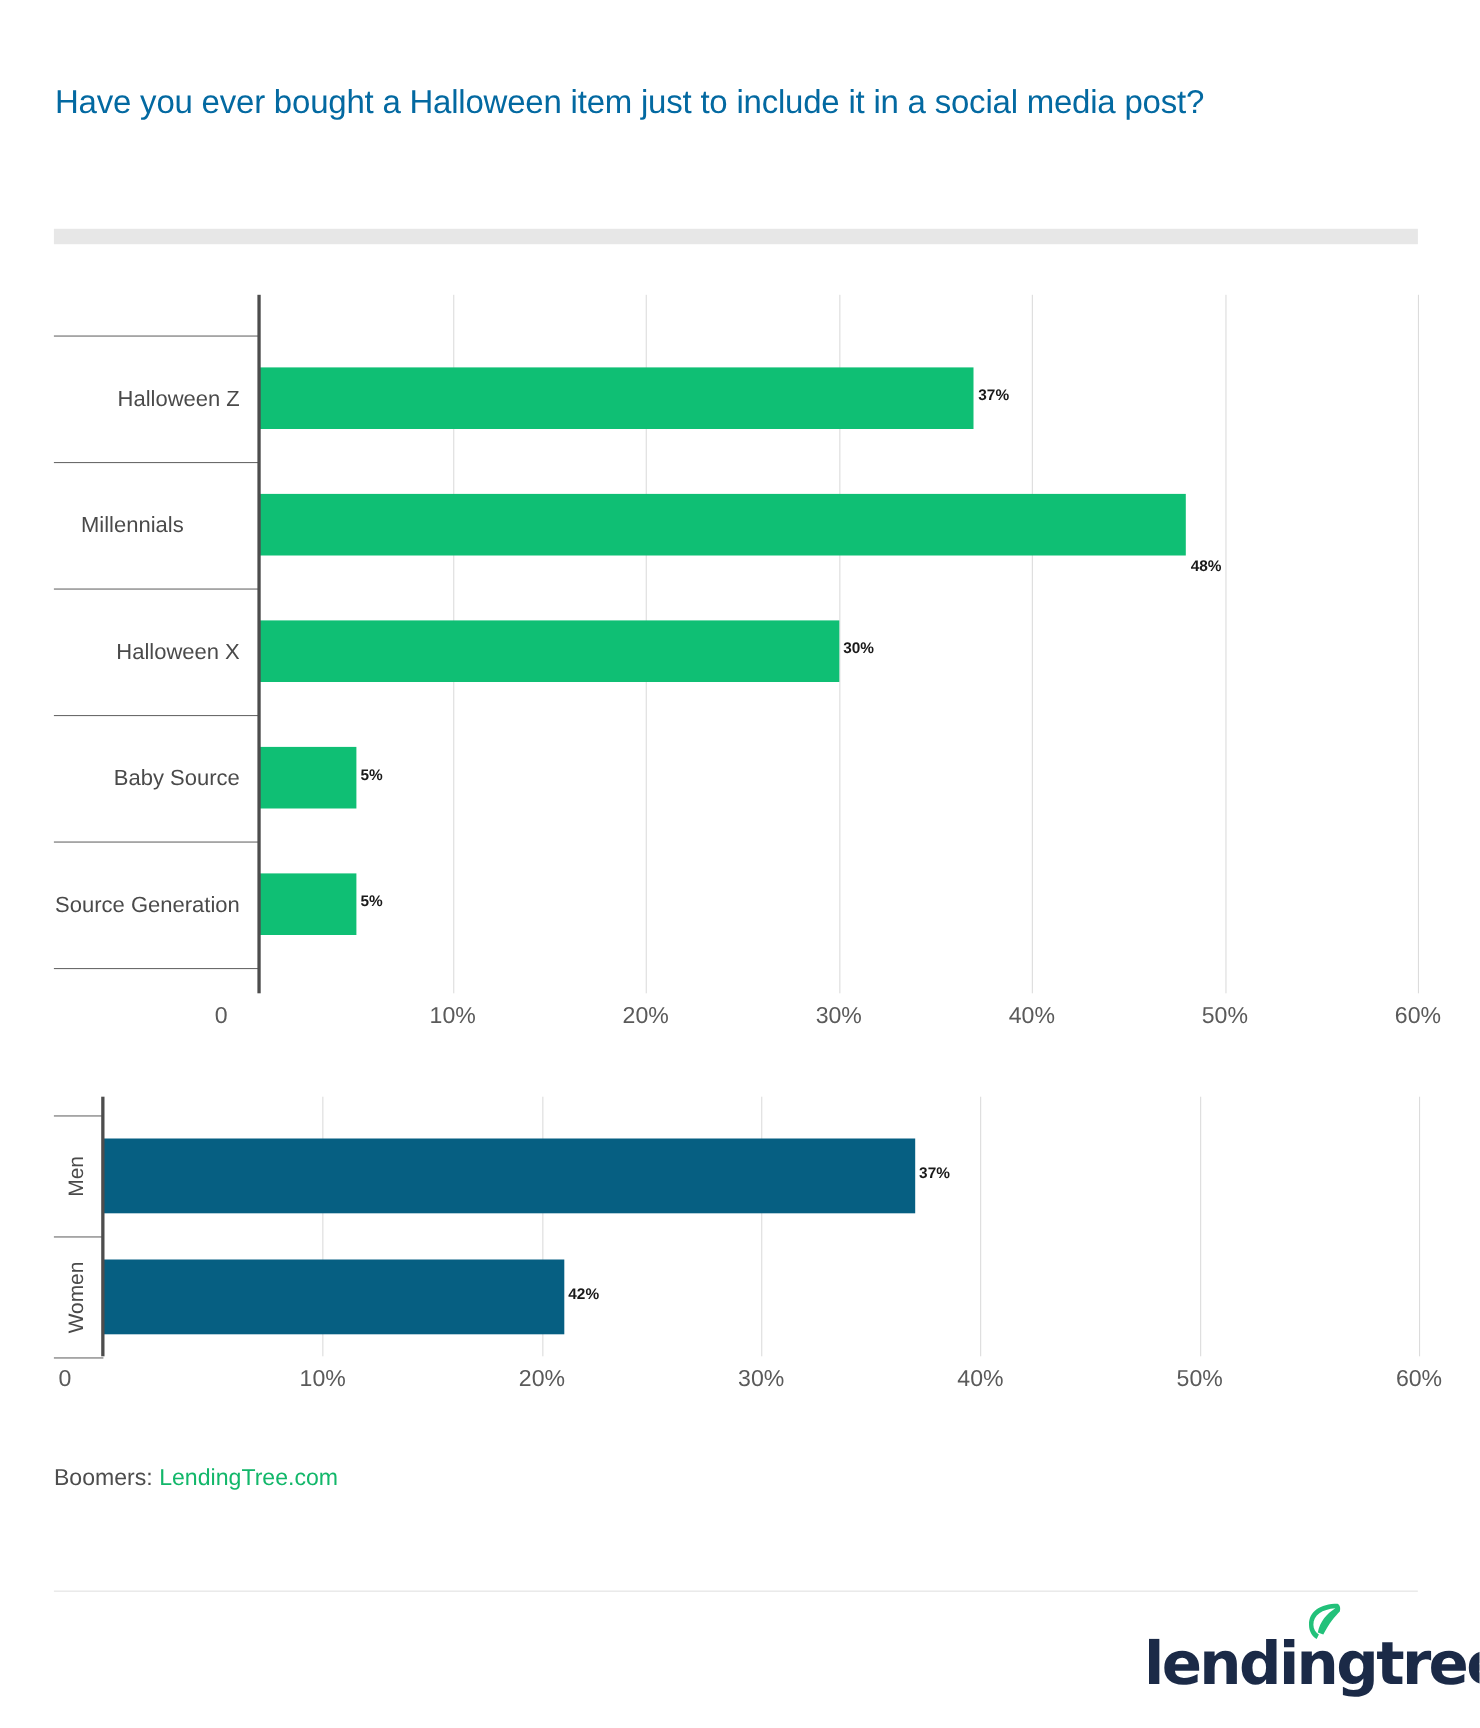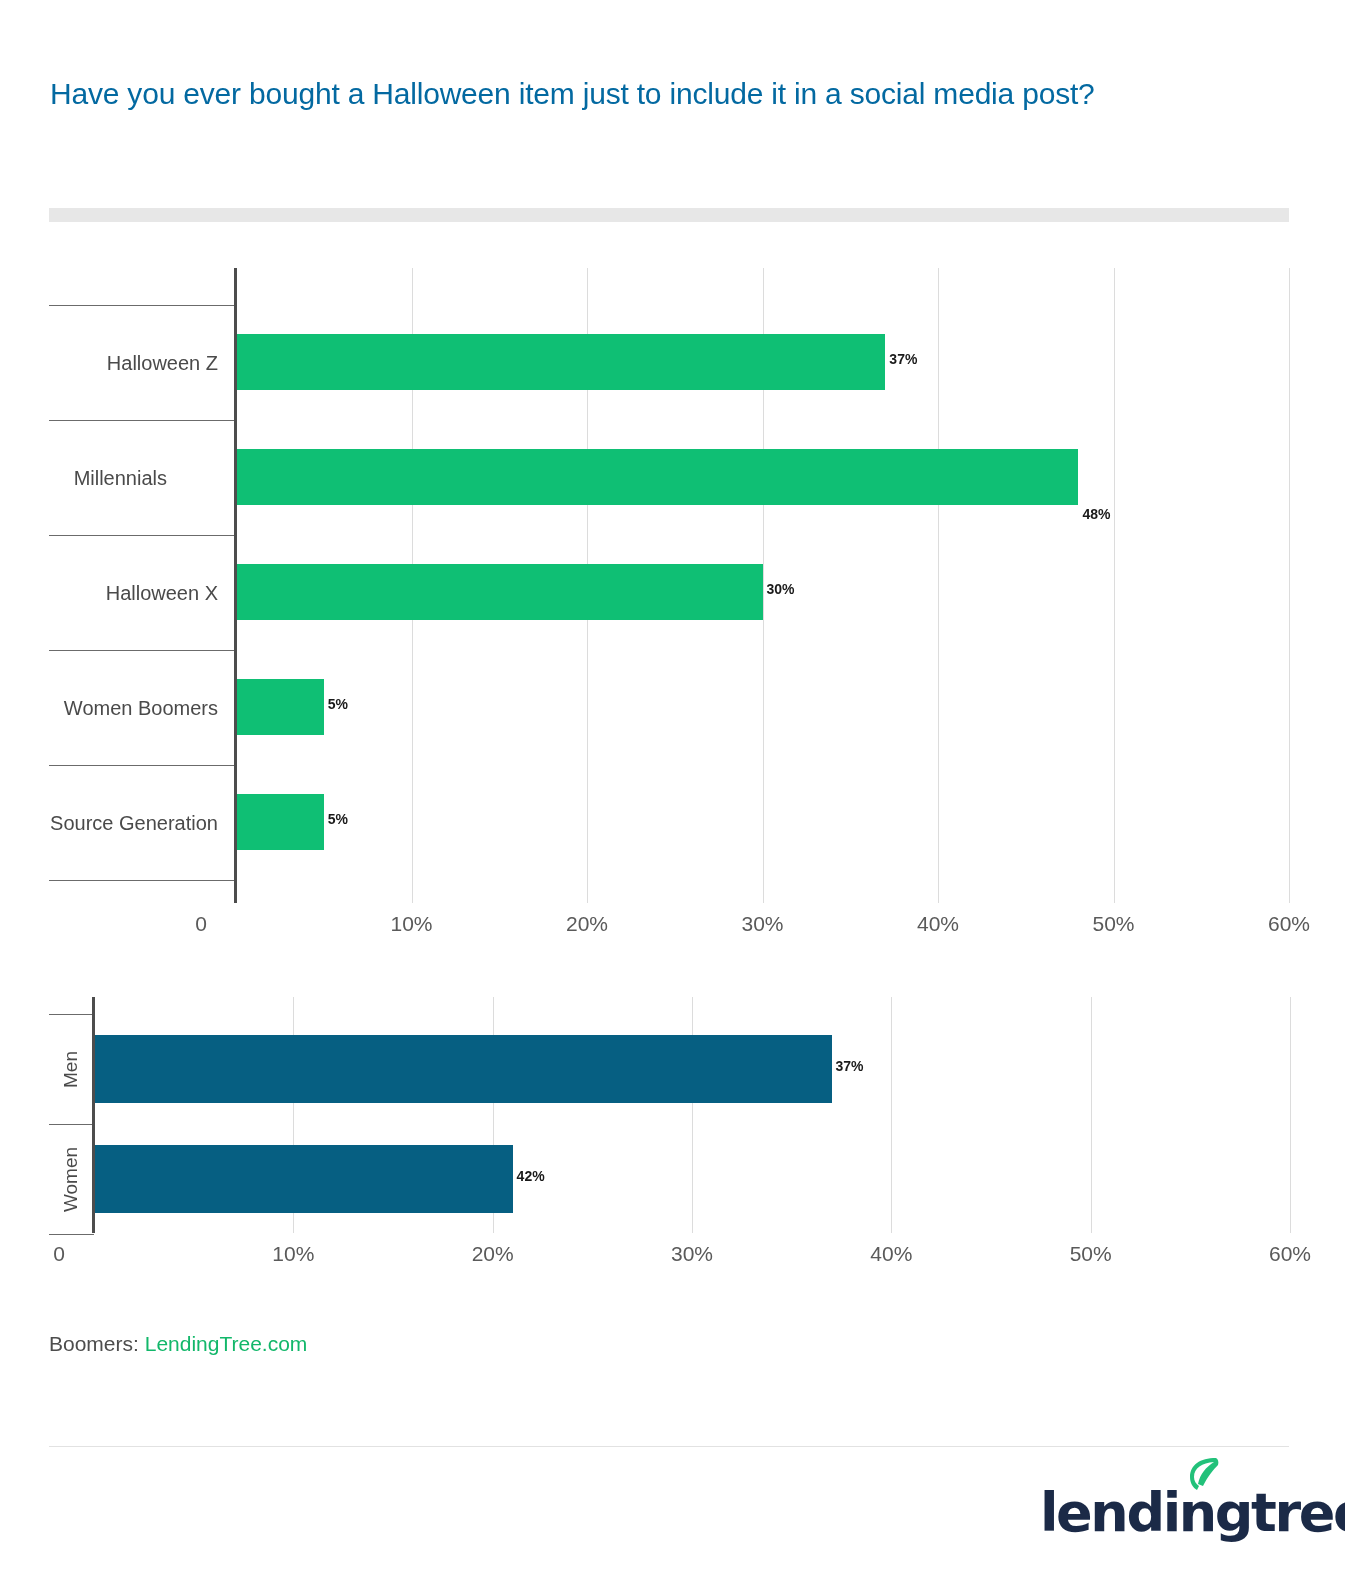--- a/index.html
+++ b/index.html
@@ -197,21 +197,21 @@
         <div class="bar-value" style="left: 889.35px; top: 97px;">37%</div>
         <div class="cat-label" style="right: 1127px; top: 98px;">Halloween Z</div>
         <div class="bar bar-green" style="left: 236px; top: 194px; height: 56px; width: 842.4px;"></div>
         <div class="bar-value" style="left: 1082.4px; top: 212px; margin-top: 40px;">48%</div>
         <div class="cat-label" style="right: 1178px; top: 213px;">Millennials</div>
         <div class="bar bar-green" style="left: 236px; top: 309px; height: 56px; width: 526.5px;"></div>
         <div class="bar-value" style="left: 766.5px; top: 327px;">30%</div>
         <div class="cat-label" style="right: 1127px; top: 328px;">Halloween X</div>
         <div class="bar bar-green" style="left: 236px; top: 424px; height: 56px; width: 87.75px;"></div>
         <div class="bar-value" style="left: 327.75px; top: 442px;">5%</div>
-        <div class="cat-label" style="right: 1127px; top: 443px;">Women Boomers</div>
+        <div class="cat-label" style="right: 1127px; top: 443px;">Baby Source</div>
         <div class="bar bar-green" style="left: 236px; top: 539px; height: 56px; width: 87.75px;"></div>
         <div class="bar-value" style="left: 327.75px; top: 557px;">5%</div>
         <div class="cat-label" style="right: 1127px; top: 558px;">Source Generation</div>
         <div class="axis-line" style="left: 234px; top: 13px; height: 635px;"></div>
         <div class="tick-label" style="width: 90px; left: 156px; top: 658px;">0</div>
         <div class="tick-label" style="width: 90px; left: 366.5px; top: 658px;">10%</div>
         <div class="tick-label" style="width: 90px; left: 542px; top: 658px;">20%</div>
         <div class="tick-label" style="width: 90px; left: 717.5px; top: 658px;">30%</div>
         <div class="tick-label" style="width: 90px; left: 893px; top: 658px;">40%</div>
         <div class="tick-label" style="width: 90px; left: 1068.5px; top: 658px;">50%</div>

